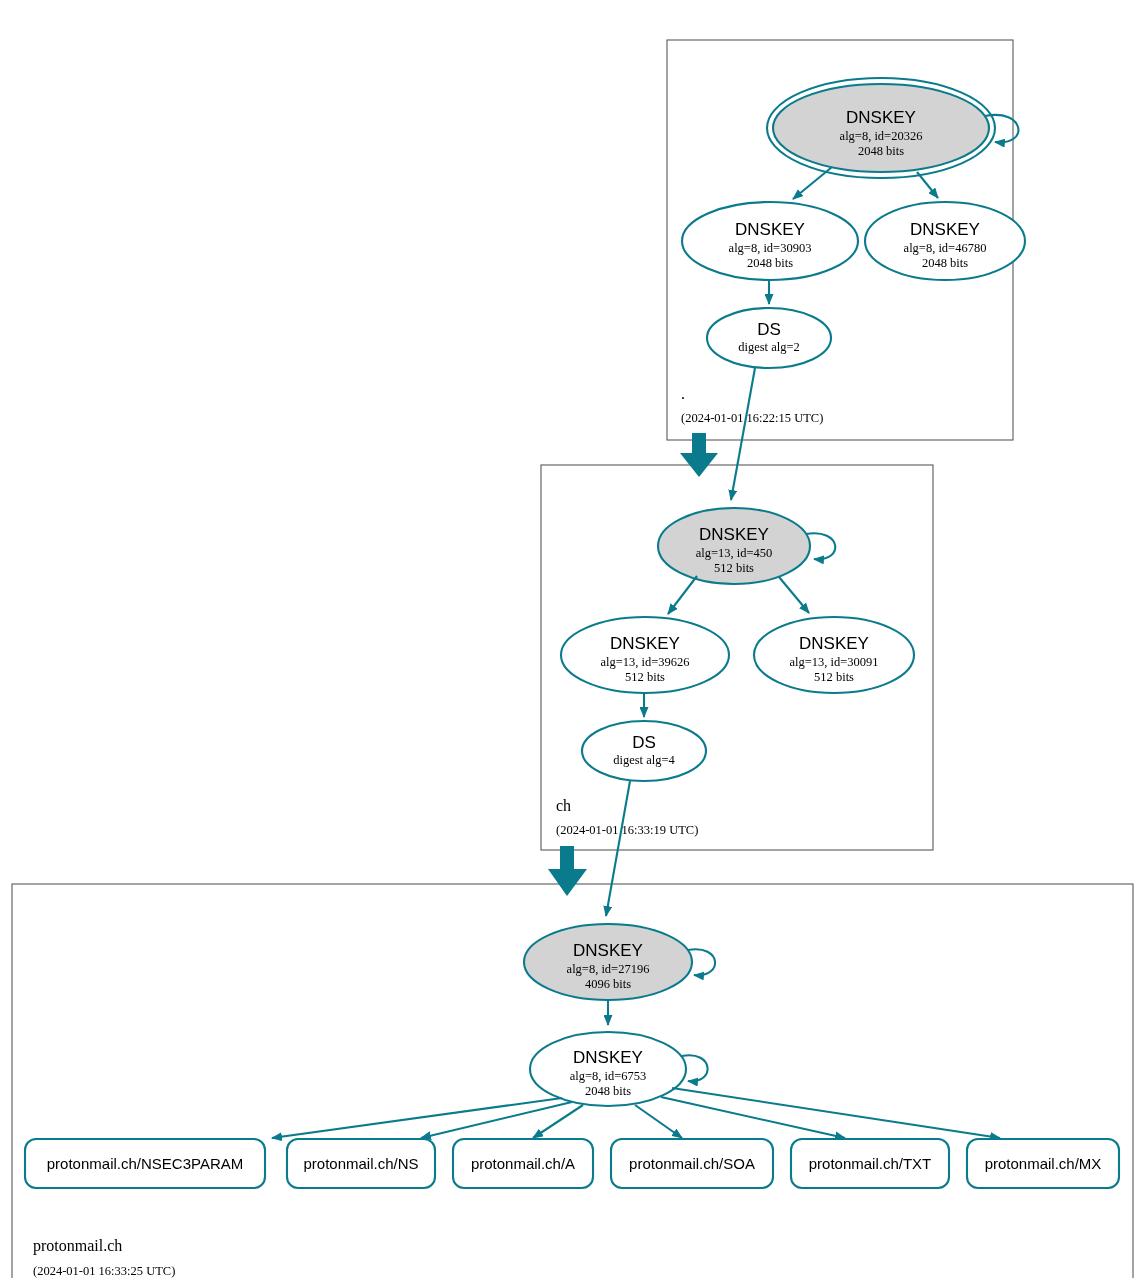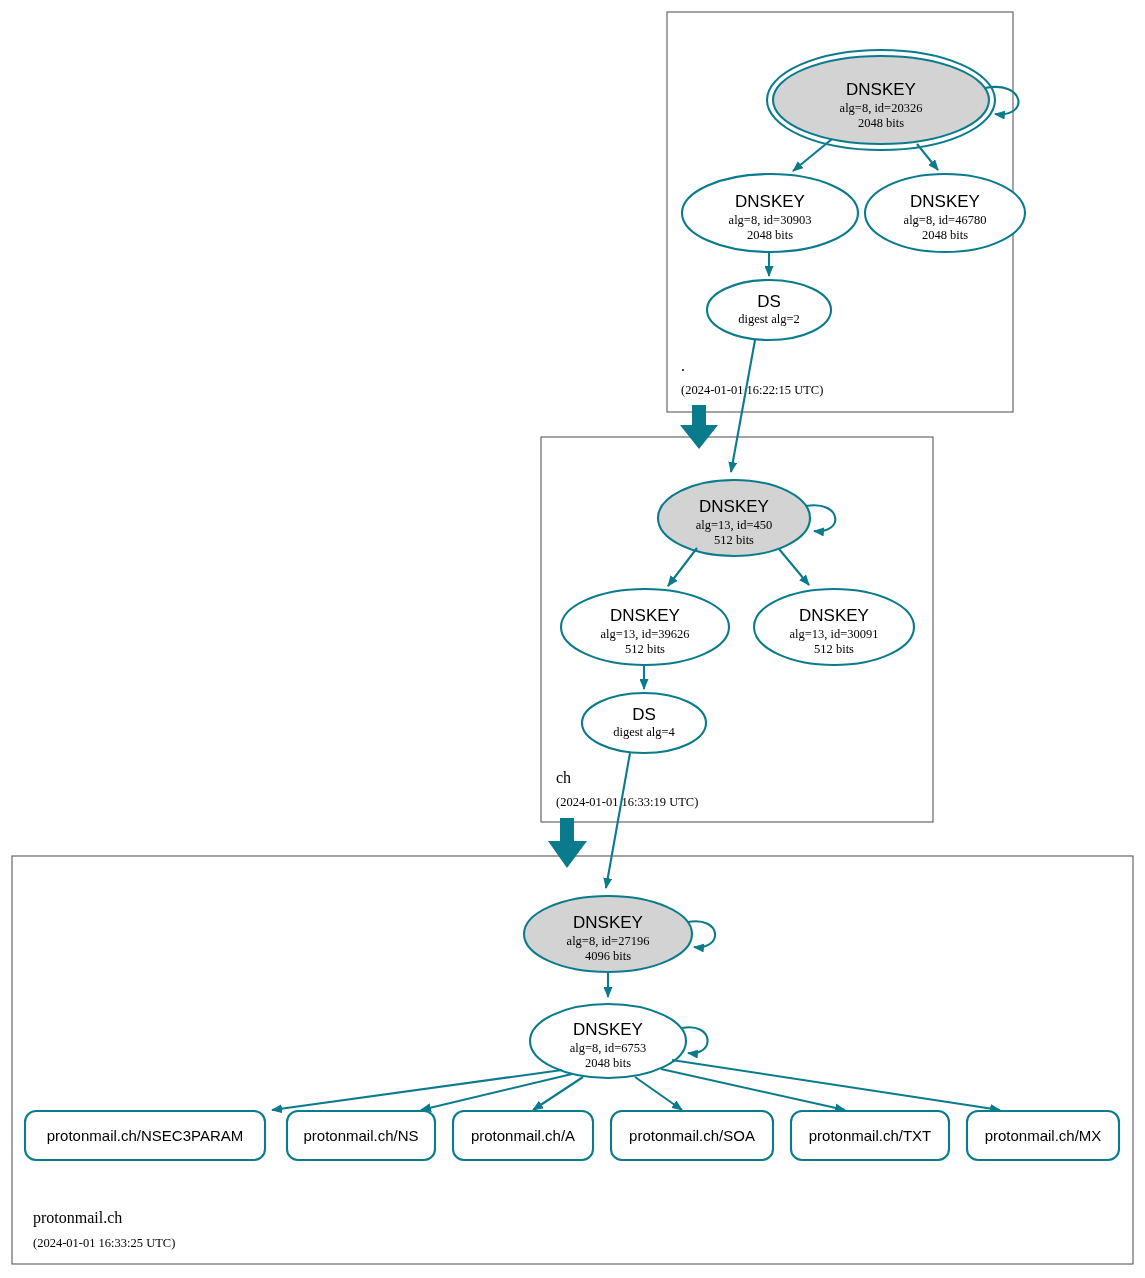--- a/index.html
+++ b/index.html
@@ -1,18 +1,18 @@
 <!DOCTYPE html>
 <html><head>
 <meta charset="utf-8">
 <style>
   html,body{margin:0;padding:0;background:#ffffff;}
   body{width:1145px;height:1278px;position:relative;
        font-family:"Liberation Serif",serif;overflow:hidden;}
-  #stage{position:absolute;inset:0;width:1145px;height:1208px;}
+  #stage{position:absolute;inset:0;width:1145px;height:1208px;margin-top:28px;}
   svg{position:absolute;top:0;left:0;width:1145px;height:1278px;}
   .zone-box{fill:#ffffff;stroke:#59595b;stroke-width:1.1;}
   .node-ell{fill:#ffffff;stroke:#0a7b8c;stroke-width:2.1;}
   .node-ell.secure{fill:#d3d3d3;}
   .anchor-ring{fill:none;stroke:#0a7b8c;stroke-width:2.1;}
   .rrset-box{fill:#ffffff;stroke:#0a7b8c;stroke-width:2.1;}
   .edge{fill:none;stroke:#0a7b8c;stroke-width:2.1;}
   .edge-thick{fill:#0a7b8c;stroke:none;}
   text{fill:#000000;}
   .t-type{font-family:"Liberation Sans",sans-serif;font-size:17px;text-anchor:middle;}

